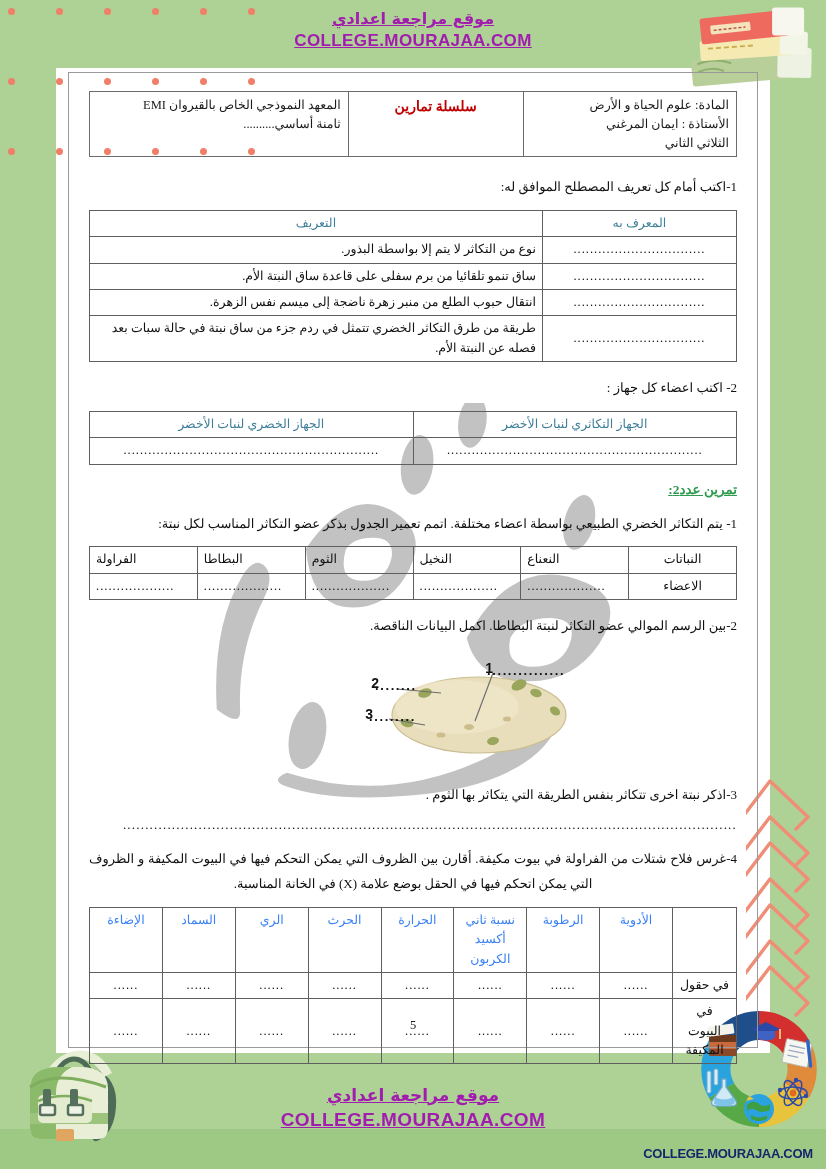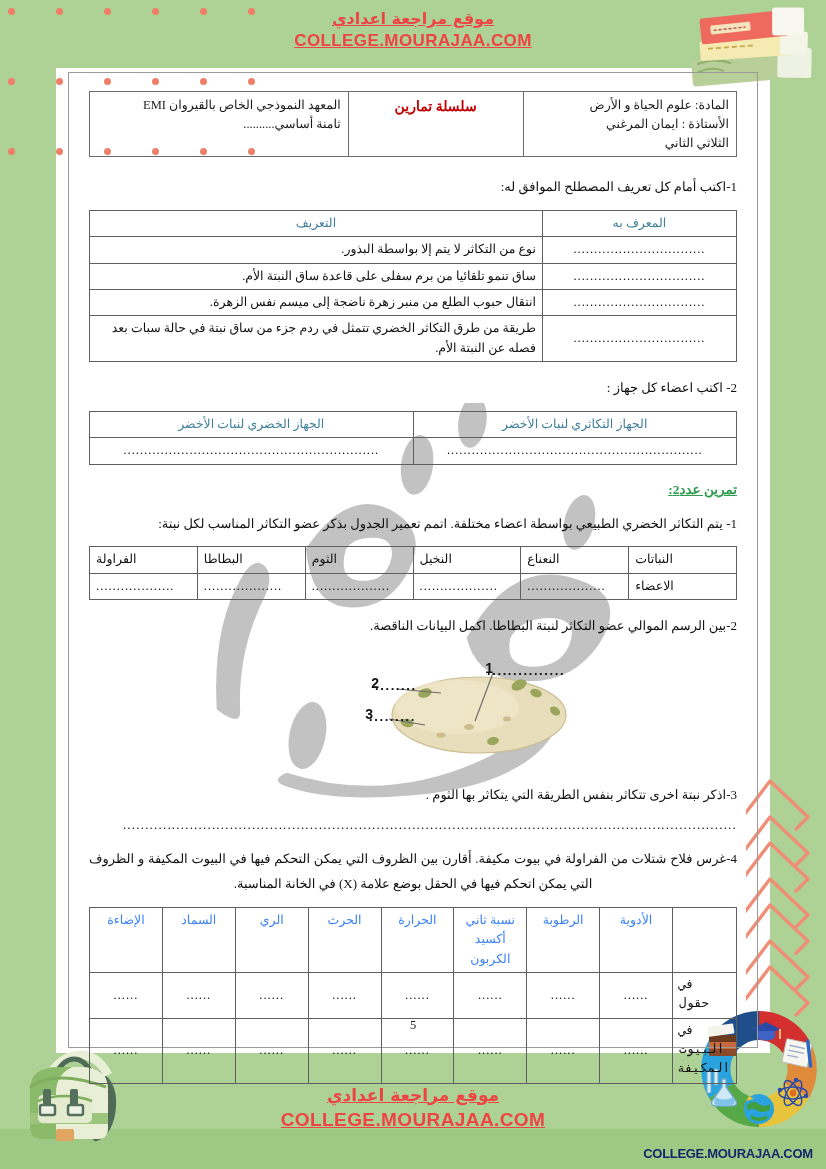--- a/index.html
+++ b/index.html
@@ -86,21 +86,21 @@
     direction: ltr;
   }
 
   
   .brand-block {
     position: absolute;
     left: 50%;
     transform: translateX(-50%);
     width: 360px;
     text-align: center;
-    color: #ef4444;
+    color: #a21caf;
     z-index: 3;
     direction: ltr;
   }
   .brand-block.top { top: 8px; }
   .brand-block.bottom { bottom: 36px; }
 
   .brand-ar {
     font-family: "DejaVu Sans", sans-serif;
     font-size: 16px;
     font-weight: bold;
@@ -227,33 +227,32 @@
   
   .tbl-defs .col-term { width: 30%; }
   .tbl-defs .col-def  { width: 70%; }
 
   
   .tbl-organs td, .tbl-organs th { height: 22px; }
   .tbl-organs .col-half { width: 50%; }
 
   
   .tbl-plants td { text-align: left; }
-  .tbl-plants .row-head { text-align: left; }
+  .tbl-plants .row-head { text-align: center; }
 
   
   .tbl-cond td, .tbl-cond th {
     text-align: center;
     font-size: 12px;
     padding: 3px 3px;
   }
   .tbl-cond .rowlabel {
-    text-align: left;
+    text-align: center;
     width: 64px;
     vertical-align: top;
-    font-family: Liberation Mono, monospace;
   }
   .tbl-cond .headcell { vertical-align: top; height: 64px; color: #3b82f6; }
 
   
   .figure {
     position: relative;
     height: 118px;
     margin: 6px 0 16px 0;
   }
   .figure svg { position: absolute; left: 0; top: 0; }

